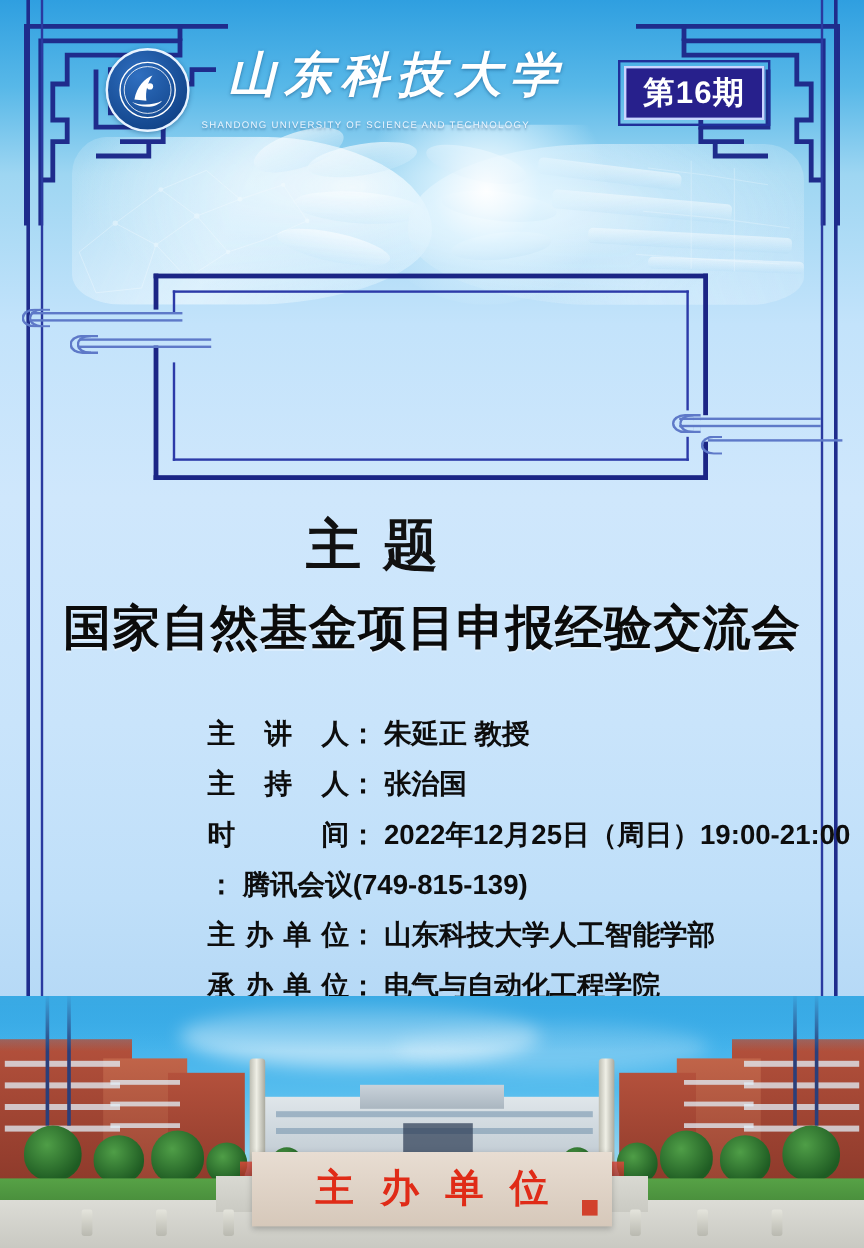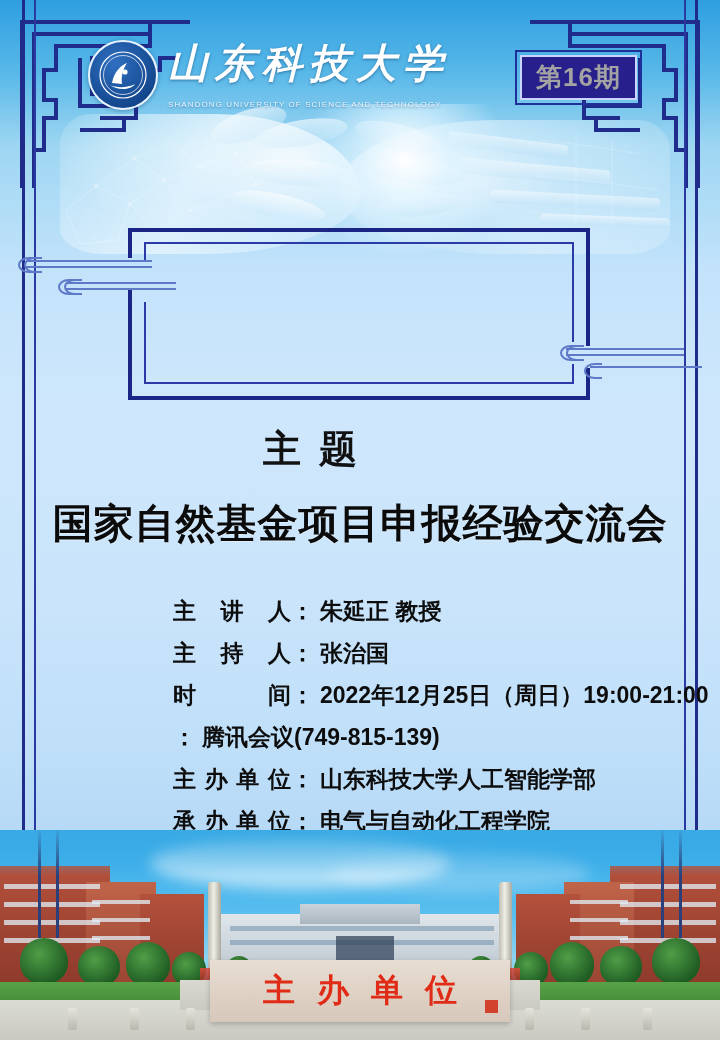--- a/index.html
+++ b/index.html
@@ -41,42 +41,42 @@
   .vline.outer-l{left:22px;height:880px;}
   .vline.inner-l{left:34px;height:880px;width:2px;background:#2a3aa0;}
   .vline.outer-r{right:22px;height:880px;}
   .vline.inner-r{right:34px;height:880px;width:2px;background:#2a3aa0;}
 
   
   .logo-wrap{position:absolute;left:88px;top:40px;display:flex;align-items:center;gap:10px;}
   .logo-badge{width:66px;height:66px;border-radius:50%;background:radial-gradient(circle at 38% 32%,#2f6fc0,#14488f 70%,#0e3570);
     border:2px solid #e8f3ff;display:flex;align-items:center;justify-content:center;box-shadow:0 1px 4px rgba(0,40,90,.4);}
   .uni-name{display:flex;flex-direction:column;justify-content:center;}
-  .uni-cn{font-family:Liberation Sans, sans-serif;font-size:40px;font-weight:700;color:#ffffff;
-    letter-spacing:7px;text-shadow:0 1px 3px rgba(10,60,110,.55);font-style:italic;line-height:1.05;}
+  .uni-cn{font-family:Liberation Serif, serif;font-size:40px;font-weight:700;color:#ffffff;
+    letter-spacing:7px;text-shadow:0 1px 3px rgba(10,60,110,.55);font-style:italic;line-height:1.05;margin-left:22px;}
   .uni-en{font-size:8px;color:#eaf5ff;letter-spacing:1.1px;margin-top:16px;text-shadow:0 1px 2px rgba(10,60,110,.5);}
 
   .issue{position:absolute;right:78px;top:50px;padding:3px;border:2px solid #20309a;background:transparent;}
   .issue-in{border:2px solid #c9d4ff;background:#27208c;padding:3px 14px;}
-  .issue-txt{font-size:26px;font-weight:700;color:#a3a3a3;letter-spacing:1px;font-family:"Liberation Sans",sans-serif;}
+  .issue-txt{font-size:26px;font-weight:700;color:#ffffff;letter-spacing:1px;font-family:"Liberation Sans",sans-serif;}
 
   
   .title-zone{position:absolute;left:0;top:228px;width:720px;height:172px;}
   .brk{position:absolute;background:#1b2585;}
   .title-main{position:absolute;left:0;top:12px;width:720px;text-align:center;}
   .t-line{font-family:"Liberation Sans",sans-serif;font-weight:700;font-size:53px;color:#1c2585;
     letter-spacing:6px;line-height:1.30;text-shadow:0 1px 0 rgba(255,255,255,.35);}
 
   .speed{position:absolute;}
   .sp-bar{position:absolute;height:2px;background:#5e79c8;}
   .sp-cap{position:absolute;border:2px solid #5e79c8;border-right:none;border-radius:60% 0 0 60%/50% 0 0 50%;}
 
   
   .subject-label{position:absolute;left:0;top:424px;width:620px;text-align:center;
-    font-size:38px;font-weight:700;color:#111111;letter-spacing:18px;text-indent:18px;
+    font-size:46px;font-weight:700;color:#111111;letter-spacing:18px;text-indent:18px;
     font-family:"Liberation Sans",sans-serif;}
   .subject-title{position:absolute;left:0;top:496px;width:720px;text-align:center;
     font-size:40px;font-weight:700;color:#0b0b0b;letter-spacing:1px;
     font-family:"Liberation Sans",sans-serif;text-shadow:0 1px 0 rgba(255,255,255,.4);}
 
   
   .details{position:absolute;left:173px;top:596px;width:520px;}
   .drow{display:flex;align-items:baseline;margin-bottom:11px;font-size:23px;font-weight:700;color:#0d0d0d;
     font-family:"Liberation Sans",sans-serif;}
   .dlabel{width:118px;flex:none;text-align-last:justify;text-align:justify;white-space:nowrap;}

